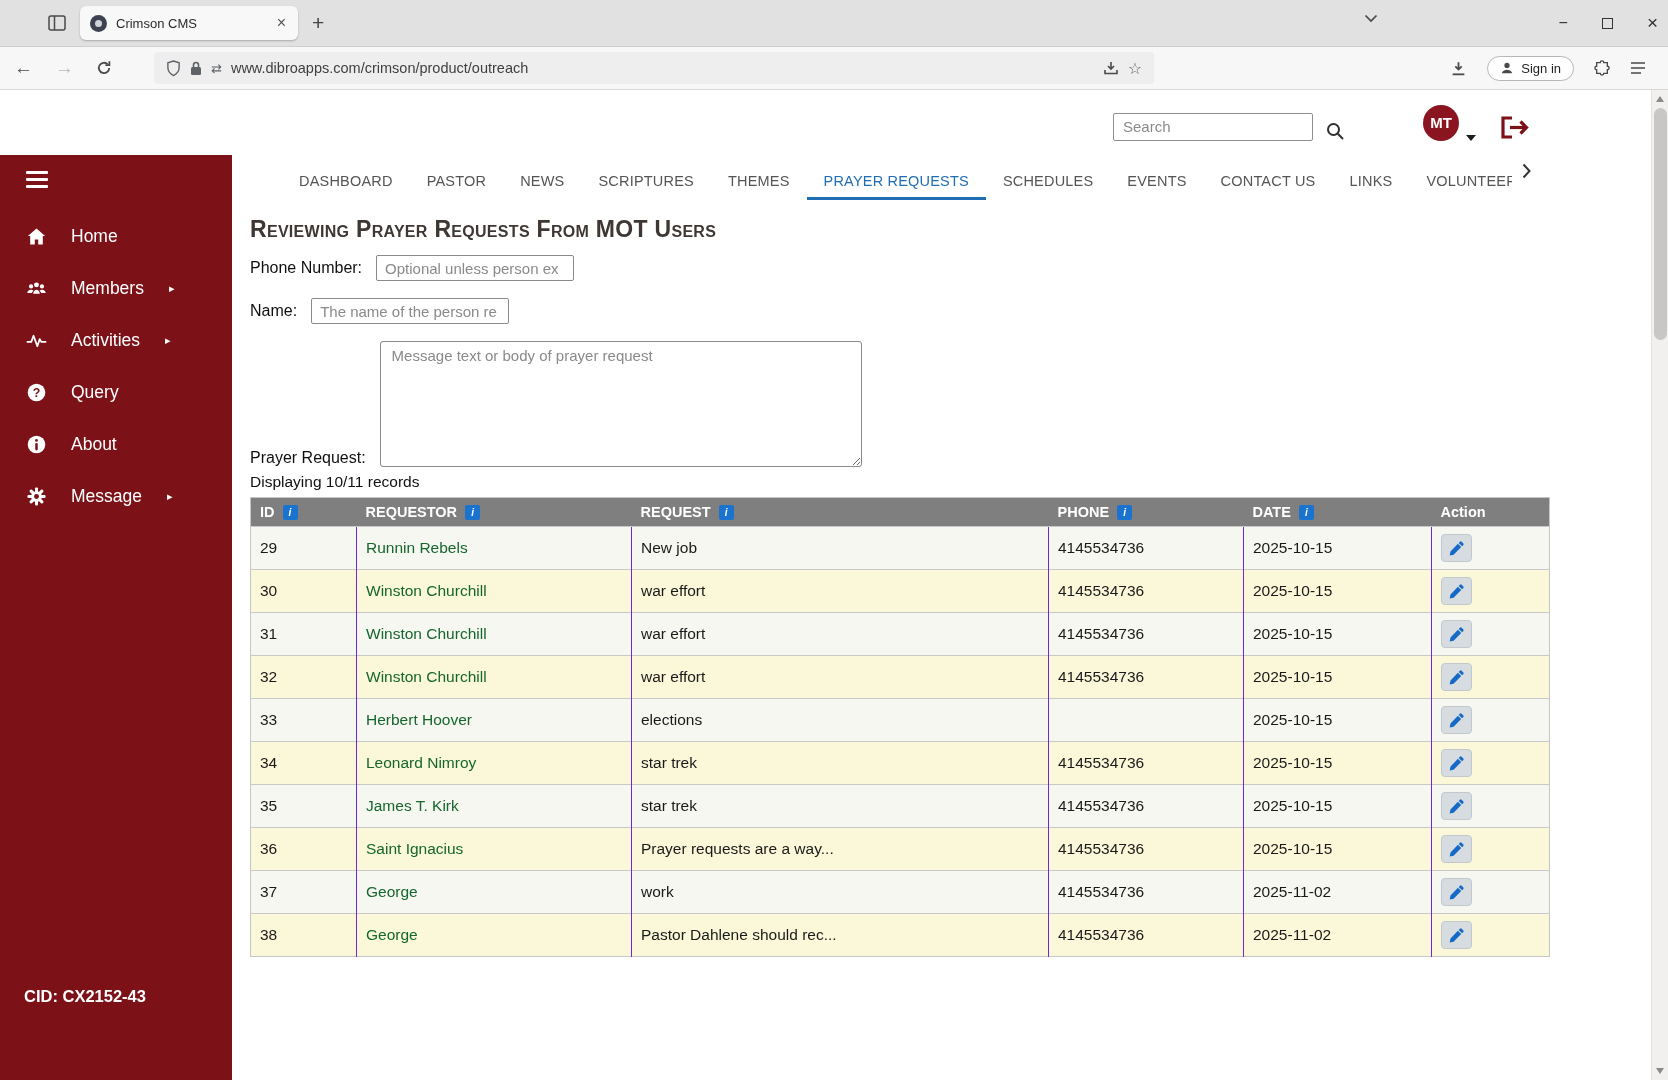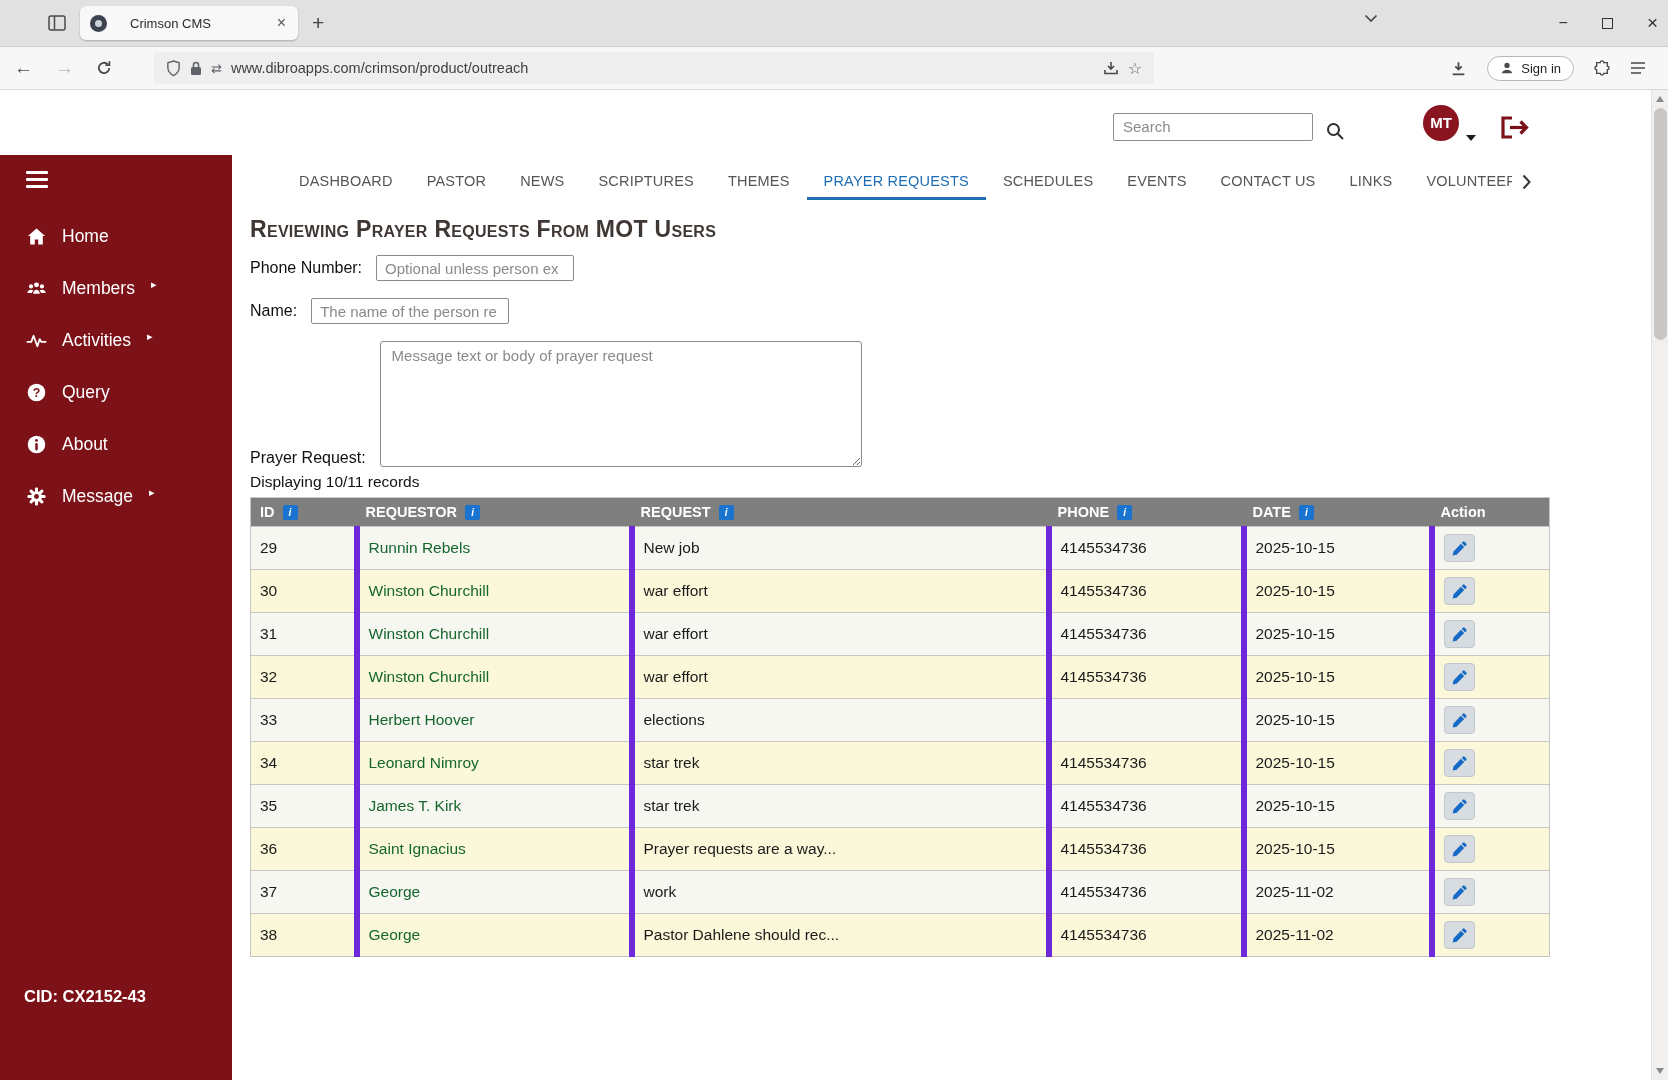--- a/index.html
+++ b/index.html
@@ -9,21 +9,21 @@
     font-family:"Liberation Sans", sans-serif; background:#fff;
   }
   
   .tabstrip {
     position:absolute; top:0; left:0; width:1668px; height:46px;
     background:#e2e1e1; display:flex; align-items:center; padding-left:48px;
   }
   .chrome-icon { color:#4a4a4a; display:inline-flex; align-items:center; justify-content:center; cursor:pointer; }
   .browser-tab {
     width:218px; height:34px; background:#f9f8f8; border-radius:6px;
-    display:flex; align-items:center; gap:23px; padding:0 10px; margin-left:14px;
+    display:flex; align-items:center; gap:9px; padding:0 10px; margin-left:14px;
     box-shadow:0 1px 2px rgba(0,0,0,.25); cursor:pointer;
   }
   .favicon { width:17px; height:17px; border-radius:50%; background:#3c4250; flex-shrink:0;
     display:inline-flex; align-items:center; justify-content:center; }
   .favicon::after { content:""; width:7px; height:7px; border-radius:50%; background:#cfd3da; }
   .tab-title { font-size:13px; color:#2b2b2b; flex:1; white-space:nowrap; overflow:hidden; }
   .tab-close { font-size:16px; color:#555; cursor:pointer; padding:0 2px; }
   .newtab-btn { font-size:21px; color:#444; margin-left:14px; cursor:pointer; }
   .win-controls { position:absolute; right:10px; top:0; height:46px; display:flex; align-items:center; gap:34px; }
   .tablist-chevron { position:absolute; right:290px; top:14px; }
@@ -74,28 +74,28 @@
     width:0; height:0; border-left:5px solid transparent; border-right:5px solid transparent;
     border-top:6px solid #1d1d1d; margin-left:7px; cursor:pointer;
   }
   .logout-btn { margin-left:22px; cursor:pointer; display:inline-flex; }
   
   .layout { position:absolute; top:155px; left:0; width:1668px; height:925px; display:flex; }
   .sidebar { width:232px; flex-shrink:0; background:#7c1118; color:#fff; position:relative; }
   .hamburger { padding:16px 0 0 26px; cursor:pointer; width:54px; }
   .hamburger span { display:block; width:22px; height:3px; background:#fff; margin-bottom:4px; border-radius:1px; }
   .side-nav { margin-top:22px; display:flex; flex-direction:column; }
-  .side-item { display:flex; align-items:flex-start; gap:15px; padding:15.5px 26px; font-size:17.5px; cursor:pointer; }
+  .side-item { display:flex; align-items:center; gap:24px; padding:15.5px 26px; font-size:17.5px; cursor:pointer; }
   .s-icon { width:21px; height:21px; display:inline-flex; }
   .s-icon svg { width:21px; height:21px; }
   .s-caret { font-size:11px; margin-left:1px; }
   .side-footer { position:absolute; bottom:74px; left:24px; font-weight:bold; font-size:16.5px; }
   .content { flex:1; background:#fff; padding-left:18px; position:relative; overflow:hidden; }
   
-  .tabs-wrap { display:flex; align-items:center; margin-top:8px; }
+  .tabs-wrap { display:flex; margin-top:8px; }
   .tabs-row { margin-left:32px; width:1230px; overflow:hidden; white-space:nowrap; display:flex; }
   .tab-item { padding:10px 17px 11px; font-size:14.5px; color:#555; cursor:pointer; letter-spacing:.2px; flex-shrink:0; }
   .tab-item.active { color:#1f6eb4; border-bottom:3px solid #1f6eb4; padding-bottom:8px; }
   .tabs-chevron { margin-left:10px; cursor:pointer; display:inline-flex; }
   
   .page-title {
     font-variant:small-caps; font-weight:bold; font-size:23px; color:#3e3733;
     margin:16px 8px 12px 0; letter-spacing:.3px;
   }
   .f-row { display:flex; align-items:center; gap:14px; margin-bottom:17px; font-size:16px; color:#101010; }
@@ -115,21 +115,21 @@
   .prayer-table thead th {
     background:#7f7f7f; color:#fff; font-size:14.5px; font-weight:bold; text-align:left;
     padding:6px 9px; white-space:nowrap; cursor:pointer;
   }
   .info-icon {
     display:inline-flex; align-items:center; justify-content:center;
     width:15px; height:15px; background:#1a73cf; color:#fff; border-radius:2px;
     font-size:10px; font-weight:bold; font-style:italic; margin-left:8px; vertical-align:1px; cursor:pointer;
   }
   .prayer-table tbody td {
-    border-top:1px solid #c9c9c9; border-left:6px solid #6d28d9; padding:0 9px; height:43px;
+    border-top:1px solid #c9c9c9; border-left:1px solid #6d28d9; padding:0 9px; height:43px;
     font-size:15.5px; color:#1a1a1a; white-space:nowrap; overflow:hidden;
   }
   .prayer-table tbody td:first-child { border-left:none; }
   .prayer-table tbody tr:nth-child(odd)  { background:#f7f7f1; }
   .prayer-table tbody tr:nth-child(even) { background:#fbf8d9; }
   .prayer-table td.c-requestor { color:#15662d; }
   .edit-btn {
     width:31px; height:28px; background:#d7dce1; border:1px solid #c2c8ce; border-radius:4px;
     display:flex; align-items:center; justify-content:center; cursor:pointer; padding:0;
   }

